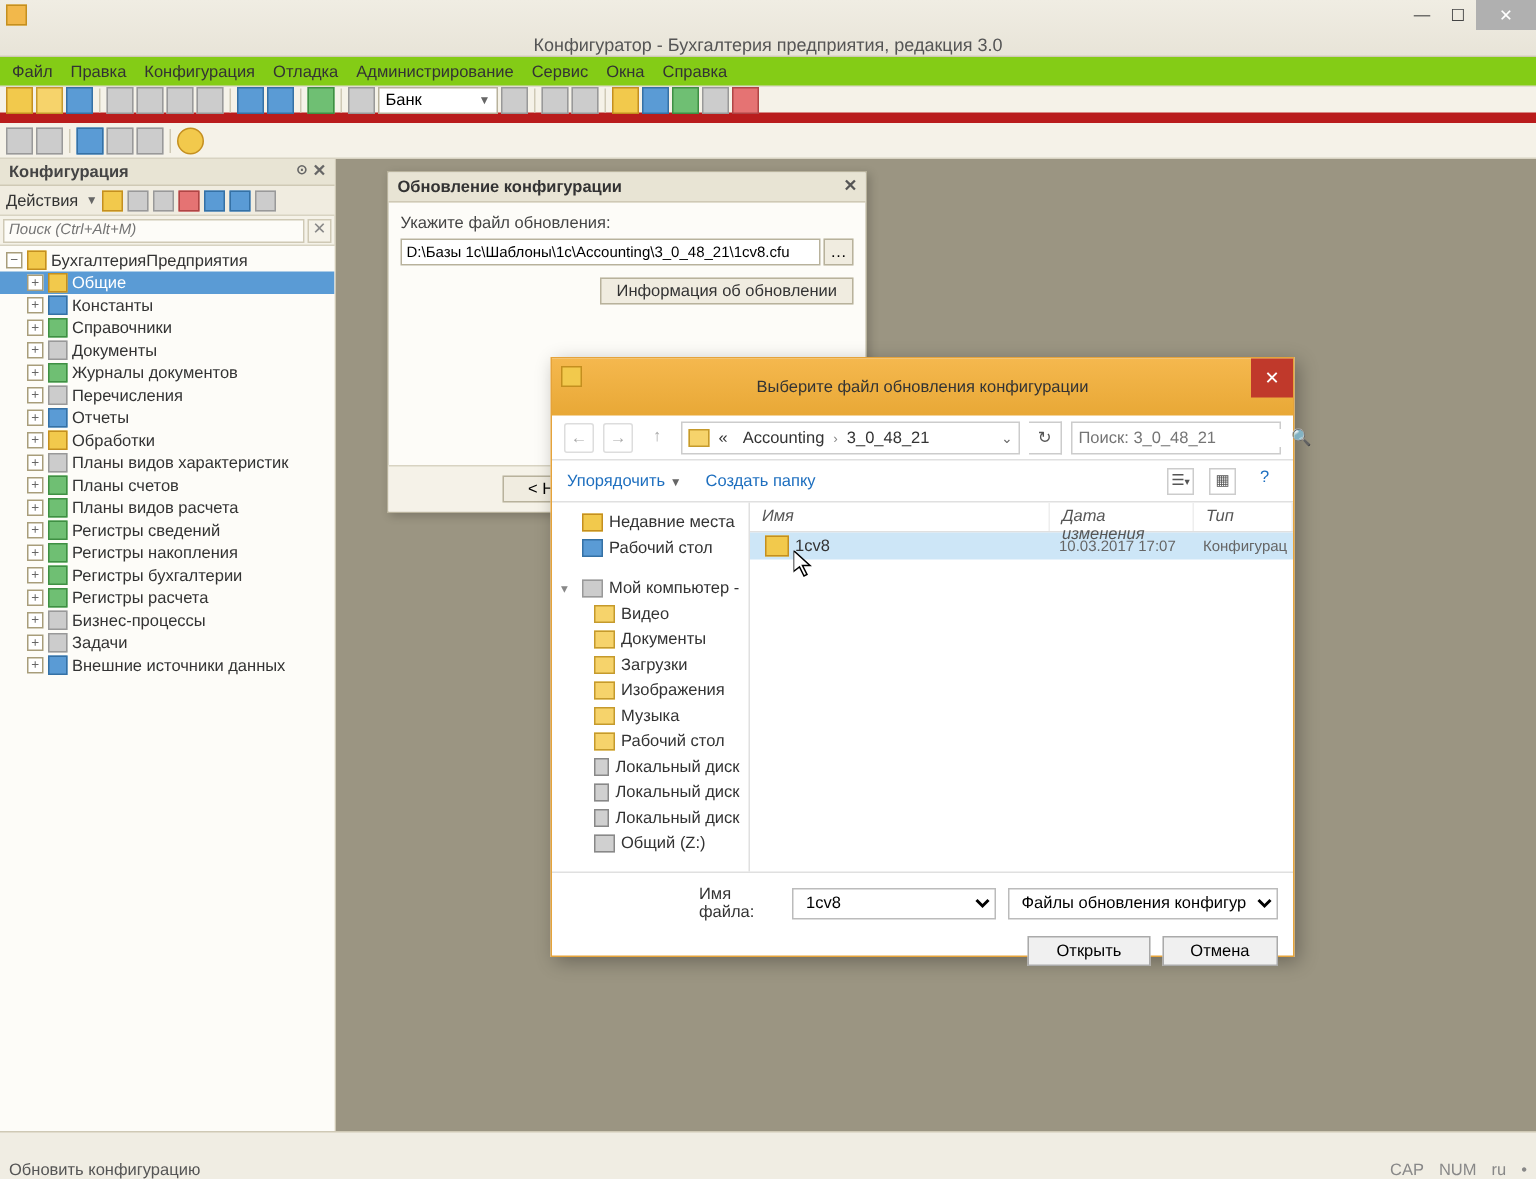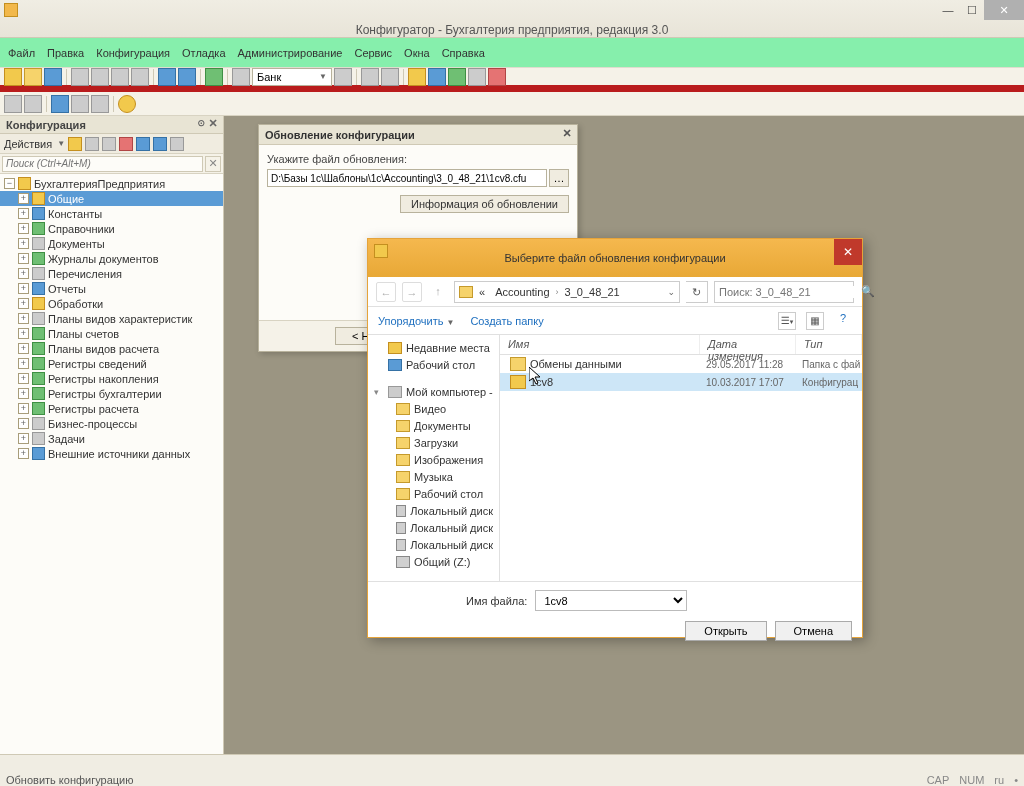--- a/index.html
+++ b/index.html
@@ -5,21 +5,21 @@
 * { box-sizing: border-box; margin: 0; padding: 0; font-family: "Segoe UI", Tahoma, sans-serif; font-size: 11px; }
 body { width: 1024px; height: 786px; background: #f5f2e8; overflow: hidden; position: relative; }
 
 .titlebar { height: 38px; background: linear-gradient(#f0ede3,#e8e4d8); display: flex; align-items: flex-end; justify-content: center; position: relative; border-bottom: 1px solid #cfc9b5; }
 .titlebar .title { color: #555; font-size: 12px; }
 .titlebar .wincontrols { position: absolute; right: 0; top: 0; display: flex; }
 .titlebar .wincontrols div { width: 24px; height: 20px; display: flex; align-items: center; justify-content: center; color: #444; }
 .titlebar .wincontrols .close { background: #b0b0b0; color: #fff; width: 40px; }
 .app-icon { position: absolute; left: 4px; top: 3px; width: 14px; height: 14px; background: #f2b84b; border: 1px solid #c48f1f; }
 
-.menubar { height: 30px; background: #86efac; display: flex; align-items: center; padding: 0 8px; gap: 12px; border-bottom: 1px solid #e0dcce; }
+.menubar { height: 20px; background: #84cc16; display: flex; align-items: center; padding: 0 8px; gap: 12px; border-bottom: 1px solid #e0dcce; }
 .menubar span { color: #333; cursor: default; }
 
 .toolbar { height: 24px; background: #f5f2e8; border-bottom: 7px solid #b91c1c; display: flex; align-items: center; padding: 0 4px; gap: 2px; }
 .tb-btn { width: 18px; height: 18px; border: 1px solid transparent; display: flex; align-items: center; justify-content: center; }
 .tb-sep { width: 1px; height: 16px; background: #cfc9b5; margin: 0 2px; }
 .tb-combo { height: 18px; border: 1px solid #b8b29c; background: #fff; display: flex; align-items: center; padding: 0 4px; min-width: 80px; }
 .tb-combo .arrow { margin-left: auto; font-size: 8px; color: #666; }
 
 .toolbar2 { height: 24px; background: #f5f2e8; border-bottom: 1px solid #d8d3c2; display: flex; align-items: center; padding: 0 4px; gap: 2px; }
 
@@ -430,40 +430,37 @@
         
       </div>
     </div>
     <div class="ofd-list">
       <div class="hdr">
         <div style="width:200px">Имя</div>
         <div style="width:96px">Дата изменения</div>
         <div style="flex:1">Тип</div>
       </div>
       <div id="file-rows">
-          <div class="row">
-            <span class="fico ic-folder"></span>
-            <span class="name">Обмены данными</span>
-            <span class="date">29.05.2017 11:28</span>
-            <span class="type">Папка с фай</span>
-          </div>
           <div class="row sel">
             <span class="fico ic-yellow"></span>
             <span class="name">1cv8</span>
             <span class="date">10.03.2017 17:07</span>
             <span class="type">Конфигурац</span>
           </div>
         </div>
     </div>
   </div>
   <div class="ofd-bottom">
     <div class="fn-row">
       <label style="margin-left:88px">Имя файла:</label>
       <select class="combo" style="width:152px">
         <option>1cv8</option>
+      </select>
+      <select class="combo" style="flex:1">
+        <option>Файлы обновления конфигур</option>
       </select>
     </div>
     <div class="btns">
       <button>Открыть</button>
       <button>Отмена</button>
     </div>
   </div>
 </div>
 
 <svg class="cursor" width="16" height="20">

